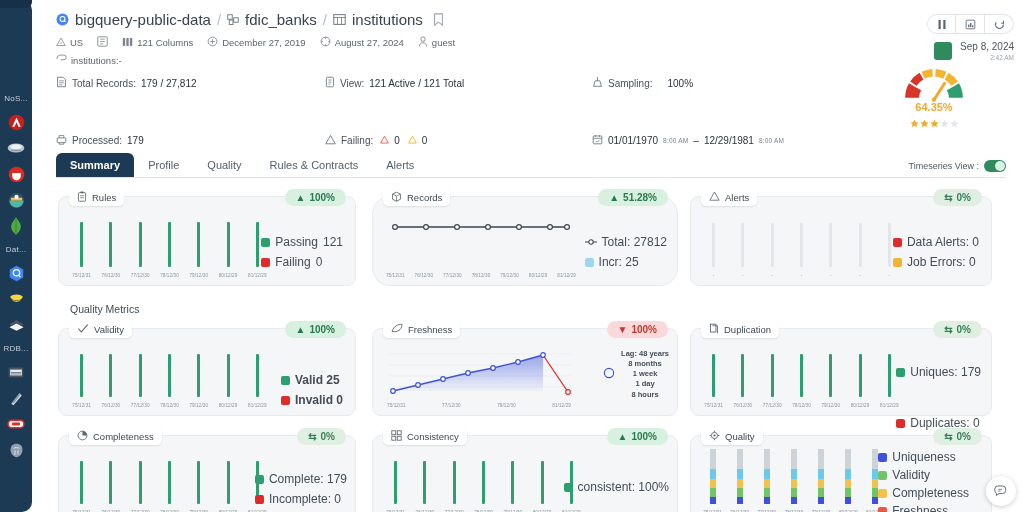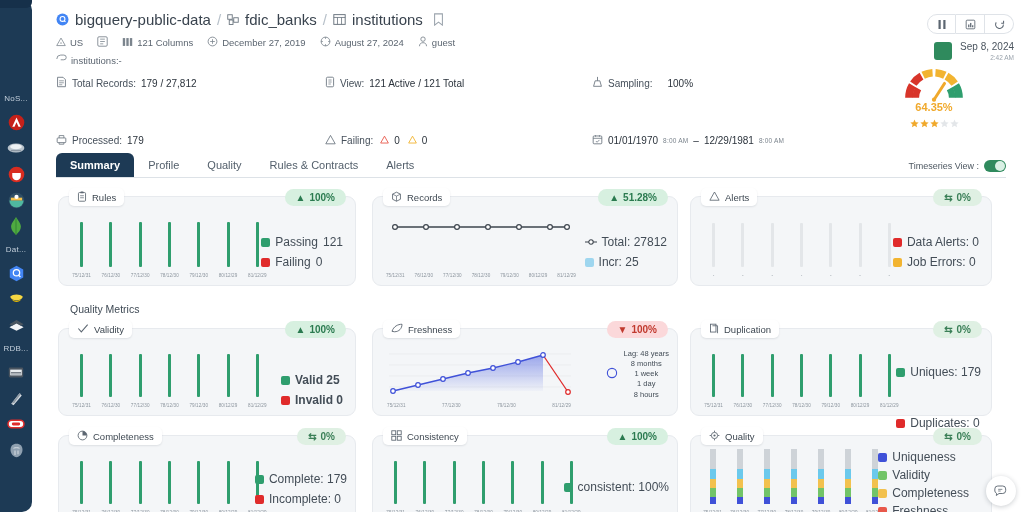--- a/index.html
+++ b/index.html
@@ -546,21 +546,21 @@
         <span>121</span>
       </div>
       <div class="lg-item">
         <span class="sw" style="background:#e02b2b"></span>
         <span>Failing</span>
         <span>0</span>
       </div>
     </div>
   </div>
 
-  <div class="card" style="left:372px; top:196px; width:306px; height:90px;">
+  <div class="card" style="left:372px; top:196px; width:306px; height:90px;border-radius:18px;">
     <div class="card-badge">
       <span><svg width="11" height="11" viewBox="0 0 14 14">
             <path d="M2 4l5-2.5L12 4v6.5L7 13 2 10.5z" fill="none" stroke="#5c6671" stroke-width="1.1"></path>
             <path d="M2 4l5 2.5L12 4M7 6.5V13" stroke="#5c6671" stroke-width=".9" fill="none"></path>
           </svg></span>
       <span>Records</span>
     </div>
     <div class="pct-pill pct-up">
       <span>▲</span>
       <span>51.28%</span>
@@ -728,21 +728,21 @@
         <circle cx="162" cy="8" r="2.3" fill="#fff" stroke="#3f51d8" stroke-width="1.2"></circle>
         <circle cx="187" cy="45" r="2.3" fill="#fff" stroke="#e02b2b" stroke-width="1.2"></circle>
       </svg>
       <div class="xaxis" style="justify-content:space-between; padding:0 6px;">
         <span class="xtick">75/12/31</span>
         <span class="xtick">77/12/30</span>
         <span class="xtick">79/12/30</span>
         <span class="xtick">81/12/29</span>
       </div>
     </div>
-    <div class="legend" style="right:8px; top:20px; flex-direction:row; align-items:center; gap:6px;">
+    <div class="legend" style="right:8px; top:20px; flex-direction:row; align-items:center; gap:6px;font-weight:bold;">
       <span>
         <svg width="12" height="12" viewBox="0 0 14 14">
             <circle cx="7" cy="7" r="5.4" fill="none" stroke="#3f51d8" stroke-width="1.3"></circle>
           </svg>
       </span>
       <span style="font-size:7.5px; color:#434d57; line-height:1.35; white-space:pre; text-align:center;">Lag: 48 years
 8 months
 1 week
 1 day
 8 hours</span>

